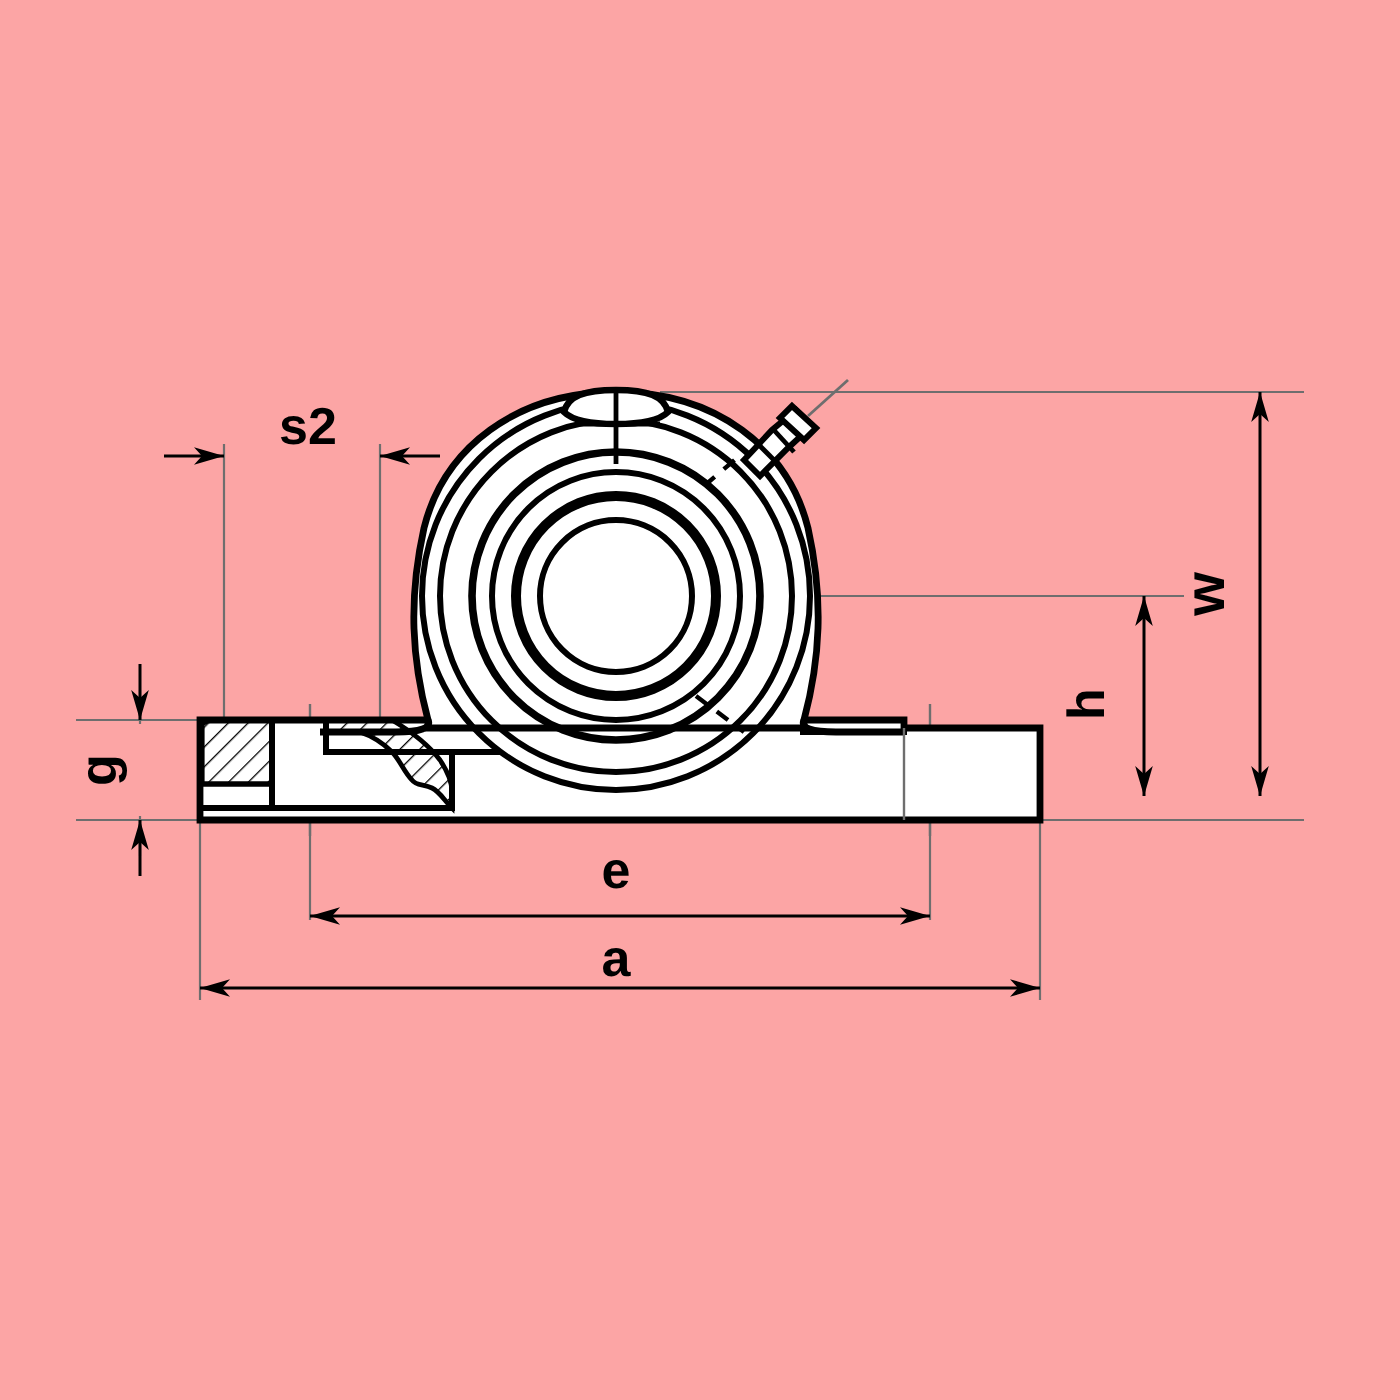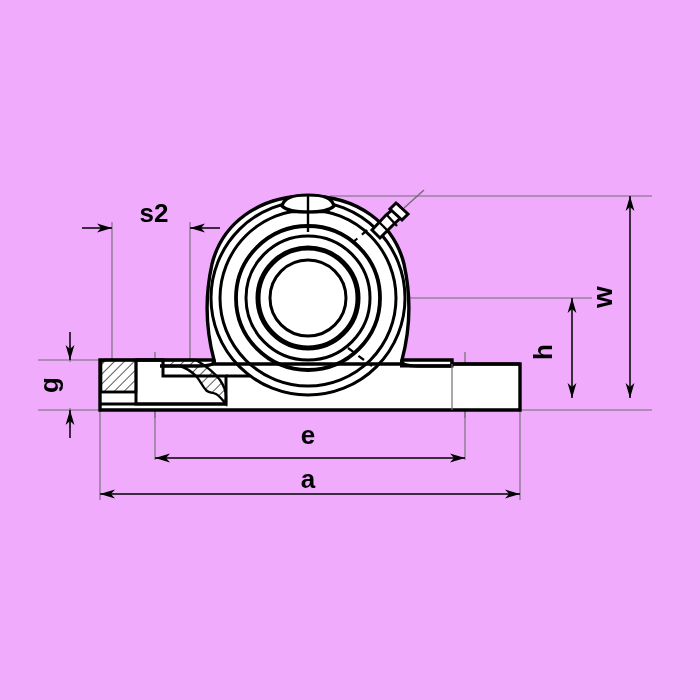--- a/index.html
+++ b/index.html
@@ -2,21 +2,21 @@
 <html><head>
 <meta charset="utf-8">
 <title>Pillow Block Bearing Dimension Drawing</title>
 <style>
   html,body{margin:0;padding:0;background:#ffffff;}
   body{
     width:700px;height:700px;overflow:hidden;
     font-family:"Liberation Sans", sans-serif;
     background:#ffffff;
   }
-  #stage{position:relative;width:700px;height:700px;background:#f0abfc;}
+  #stage{position:relative;width:700px;height:700px;background:#fca5a5;}
   #stage svg{position:absolute;left:0;top:0;}
   .dimlabel{
     font-family:"Liberation Sans", sans-serif;
     font-weight:bold;
     fill:#000000;
   }
 </style>
 </head>
 <body>
 

